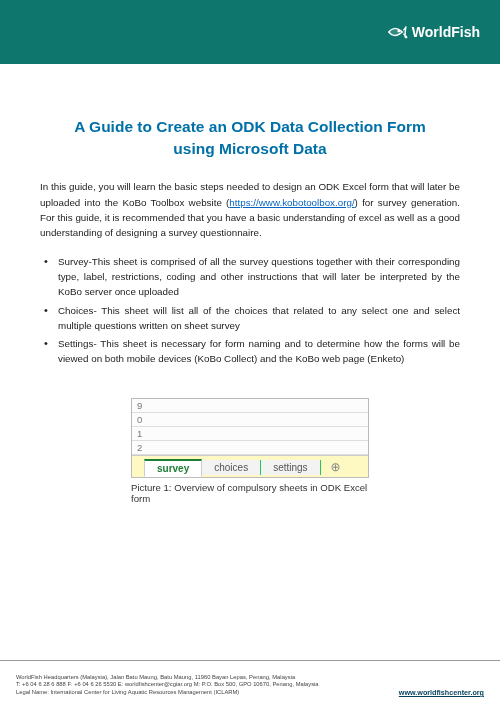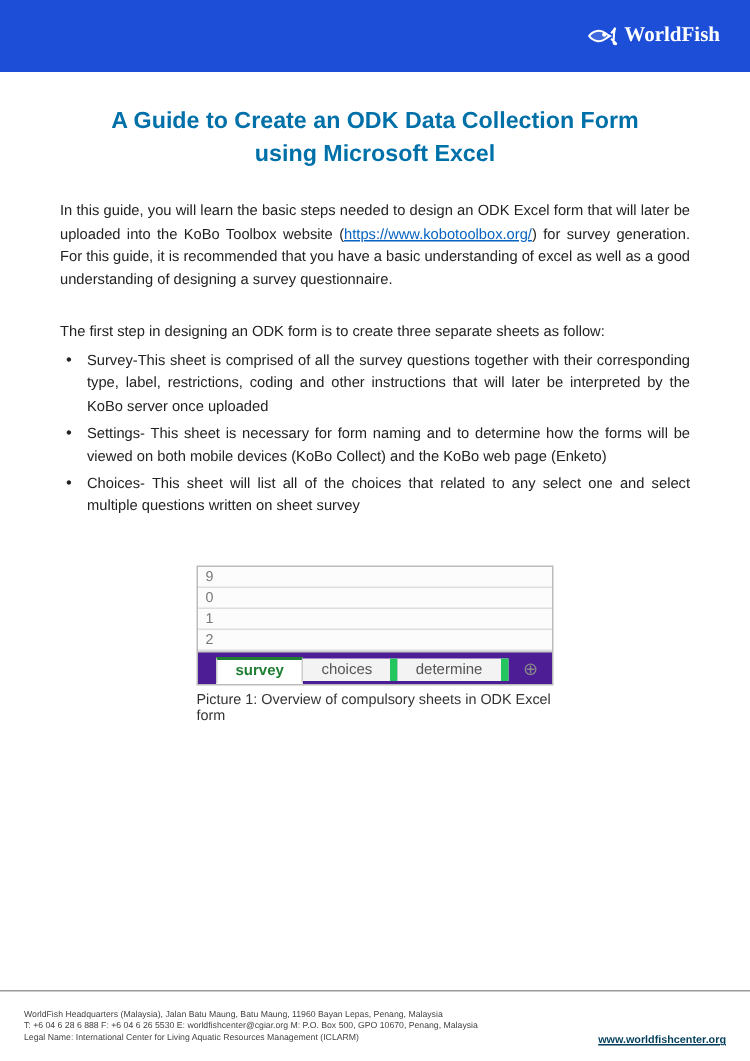--- a/index.html
+++ b/index.html
@@ -5,27 +5,26 @@
     * { margin: 0; padding: 0; box-sizing: border-box; }
     body {
       width: 500px;
       height: 707px;
       background: #ffffff;
       font-family: Arial, Helvetica, sans-serif;
       position: relative;
       color: #333;
     }
     .header {
-      background: #1d4ed8;
-      height: 48px;
+      background: #0f766e;
+      height: 64px;
       display: flex;
       justify-content: flex-end;
       align-items: center;
       padding-right: 20px;
-      font-family: Liberation Serif, serif;
     }
     .logo {
       display: flex;
       align-items: center;
       gap: 4px;
       color: #fff;
       font-weight: bold;
       font-size: 14px;
     }
     .logo-icon {
@@ -35,20 +34,21 @@
     .content {
       padding: 22px 40px 0 40px;
     }
     .title {
       color: #0070a8;
       font-size: 15.5px;
       font-weight: bold;
       text-align: center;
       line-height: 1.4;
       margin-bottom: 18px;
+      margin-top: 30px;
     }
     .para {
       font-size: 9.8px;
       line-height: 1.55;
       text-align: justify;
       margin-bottom: 14px;
       color: #222;
       margin-top: 20px;
     }
     .para a { color: #0563c1; text-decoration: underline; }
@@ -85,31 +85,31 @@
     .excel-row-nums {
       border-bottom: 1px solid #ddd;
       color: #777;
       padding: 1px 5px;
       font-size: 9.5px;
       background: #fcfcfc;
     }
     .excel-tabs-bar {
       display: flex;
       align-items: center;
-      background: #4c1d95;
+      background: #fef9c3;
       border-top: 1px solid #ccc;
       height: 22px;
       padding-left: 12px;
       position: relative;
     }
     .tab {
       padding: 2px 12px;
       font-size: 10px;
       color: #555;
-      border-right: 5px solid #22c55e;
+      border-right: 1px solid #22c55e;
       background: #f3f3f3;
       position: relative;
       top: 1px;
     }
     .tab.active {
       background: #fff;
       color: #1e7e34;
       font-weight: bold;
       border: 1px solid #ccc;
       border-bottom: 1px solid #fff;
@@ -166,44 +166,43 @@
       <circle cx="14" cy="11" r="0.8" fill="#fff"></circle>
       <path d="M19 10c2-2 3-4 3-4s-1 3-1 6-1 6 1 6-1-2-3-4"></path>
     </svg>
     <span>WorldFish</span>
   </div>
 </div>
 
 <div class="content">
   <h1 class="title">
     <span>A Guide to Create an ODK Data Collection Form</span><br>
-    <span>using Microsoft Excel</span>
+    <span>using Microsoft Data</span>
   </h1>
 
   <p class="para">
     <span>In this guide, you will learn the basic steps needed to design an ODK Excel form that will later be uploaded into the KoBo Toolbox website (</span><a>https://www.kobotoolbox.org/</a><span>) for survey generation. For this guide, it is recommended that you have a basic understanding of excel as well as a good understanding of designing a survey questionnaire.</span>
   </p>
 
-  <p class="para" style="margin-bottom:4px">The first step in designing an ODK form is to create three separate sheets as follow:</p>
   <ul class="list">
     <li>Survey-This sheet is comprised of all the survey questions together with their corresponding type, label, restrictions, coding and other instructions that will later be interpreted by the KoBo server once uploaded</li>
+    <li>Choices- This sheet will list all of the choices that related to any select one and select multiple questions written on sheet survey</li>
     <li>Settings- This sheet is necessary for form naming and to determine how the forms will be viewed on both mobile devices (KoBo Collect) and the KoBo web page (Enketo)</li>
-    <li>Choices- This sheet will list all of the choices that related to any select one and select multiple questions written on sheet survey</li>
   </ul>
 
   <div class="figure">
     <div class="excel-snippet">
       <div class="excel-row-nums">9</div>
       <div class="excel-row-nums">0</div>
       <div class="excel-row-nums">1</div>
       <div class="excel-row-nums">2</div>
       <div class="excel-tabs-bar">
         <div class="tab active">survey</div>
         <div class="tab">choices</div>
-        <div class="tab">determine</div>
+        <div class="tab">settings</div>
         <div class="tab-plus">⊕</div>
       </div>
     </div>
     <div class="caption">Picture 1: Overview of compulsory sheets in ODK Excel form</div>
   </div>
 </div>
 
 <div class="footer">
   <div class="footer-left">
     <div>WorldFish Headquarters (Malaysia), Jalan Batu Maung, Batu Maung, 11960 Bayan Lepas, Penang, Malaysia</div>

